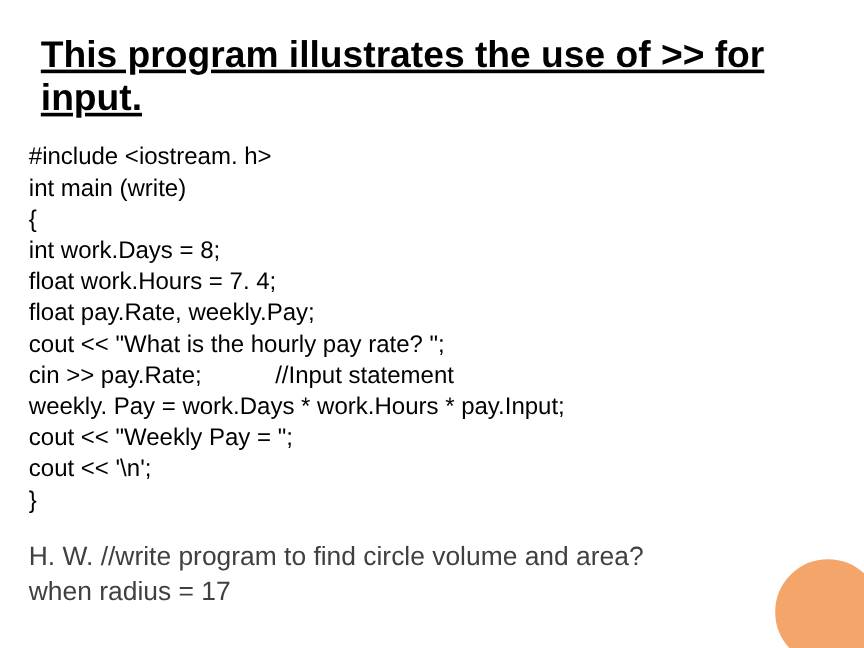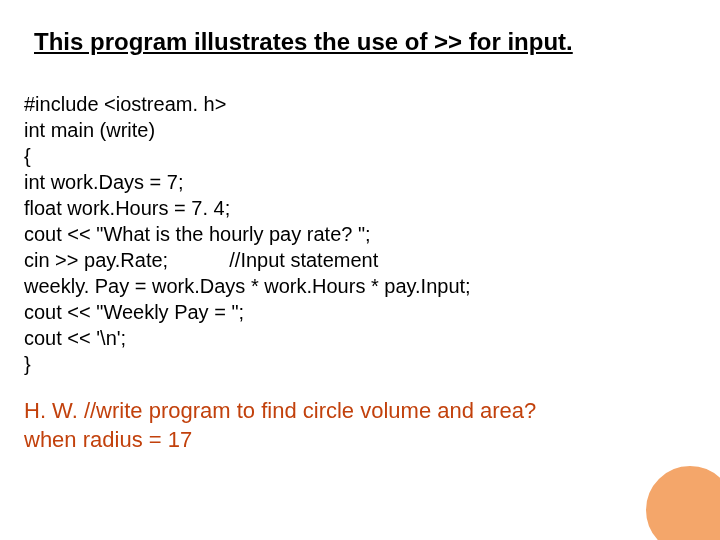--- a/index.html
+++ b/index.html
@@ -8,38 +8,38 @@
       height: 540px;
       background: #ffffff;
       font-family: Arial, Helvetica, sans-serif;
       position: relative;
       overflow: hidden;
     }
     .content {
       padding: 28px 24px;
     }
     .title {
-      font-size: 24px;
+      font-size: 31px;
       font-weight: bold;
       text-decoration: underline;
       color: #000;
-      margin-bottom: 35px;
+      margin-bottom: 18px;
       margin-left: 10px;
     }
     .code-block {
       font-size: 20px;
       color: #000;
       line-height: 1.3;
     }
     .code-line {
       white-space: pre;
     }
     .hw {
       font-size: 22px;
-      color: #c2410c;
+      color: #404040;
       margin-top: 20px;
       line-height: 1.3;
     }
     .circle {
       position: absolute;
       right: -18px;
       bottom: -18px;
       width: 96px;
       height: 96px;
       border-radius: 50%;
@@ -50,22 +50,23 @@
 </head>
 <body>
 
 <div class="content">
   <div class="title">This program illustrates the use of &gt;&gt; for input.</div>
 
   <div class="code-block">
     <div class="code-line">#include &lt;iostream. h&gt;</div>
     <div class="code-line">int main (write)</div>
     <div class="code-line">{</div>
-    <div class="code-line">int work.Days = 7;</div>
+    <div class="code-line">int work.Days = 8;</div>
     <div class="code-line">float work.Hours = 7. 4;</div>
+    <div class="code-line">float pay.Rate, weekly.Pay;</div>
     <div class="code-line">cout &lt;&lt; "What is the hourly pay rate? ";</div>
     <div class="code-line">cin &gt;&gt; pay.Rate;           //Input statement</div>
     <div class="code-line">weekly. Pay = work.Days * work.Hours * pay.Input;</div>
     <div class="code-line">cout &lt;&lt; "Weekly Pay = ";</div>
     <div class="code-line">cout &lt;&lt; '\n';</div>
     <div class="code-line">}</div>
   </div>
 
   <div class="hw">
     <div>H. W. //write program to find circle volume and area?</div>

